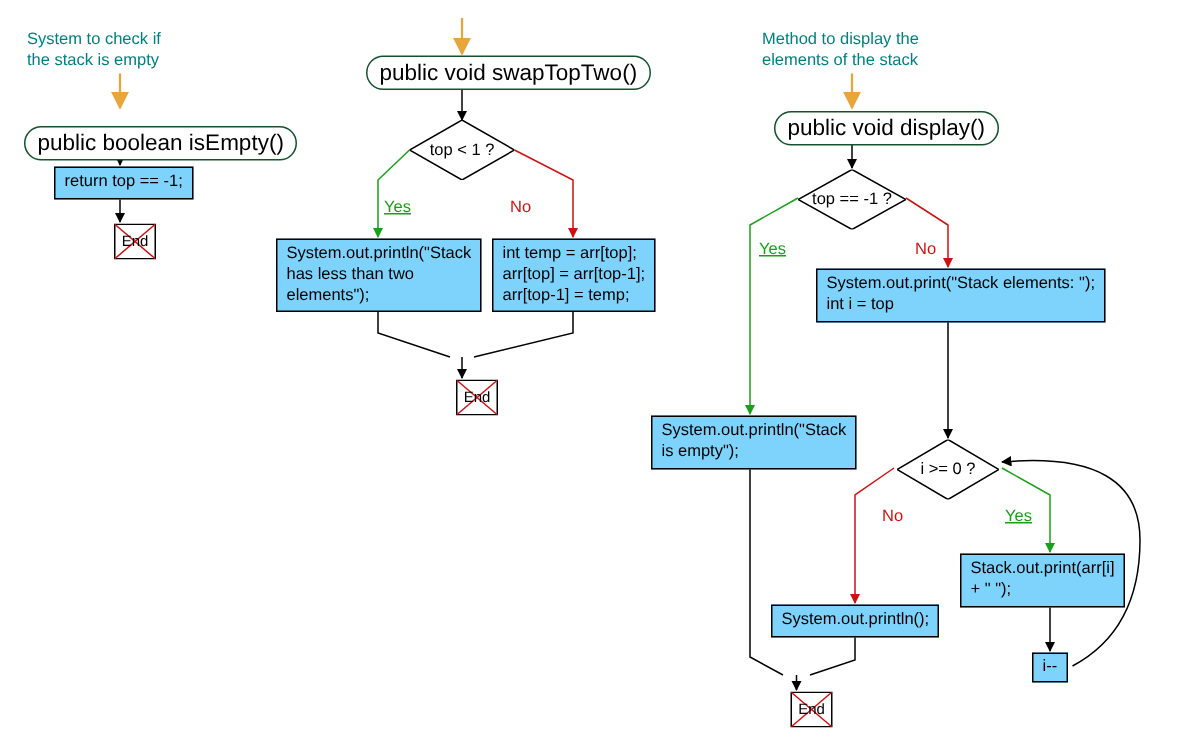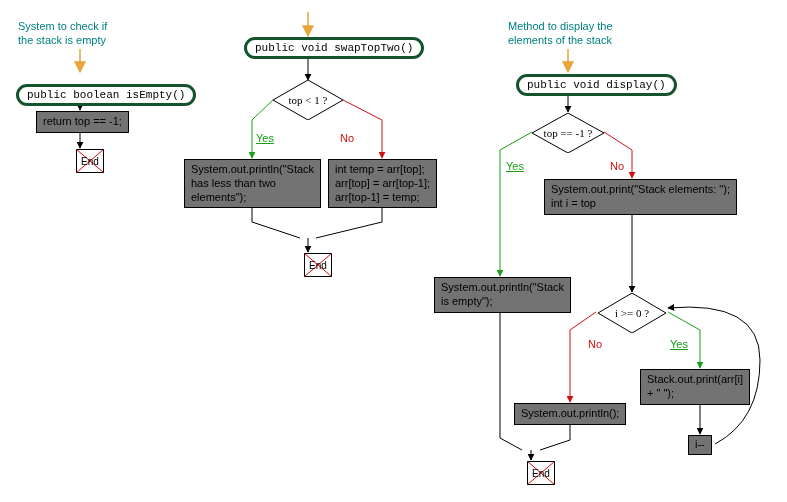--- a/index.html
+++ b/index.html
@@ -15,33 +15,33 @@
   }
   .comment {
     position: absolute;
     color: #008080;
     font-size: 11px;
     line-height: 1.25;
     white-space: pre;
   }
   .terminal {
     position: absolute;
-    border: 3px solid #14532d;
+    border: 1px solid #14532d;
     border-radius: 12px;
     background: #fff;
     padding: 2px 8px;
-    font-family: Liberation Mono, monospace;
-    font-size: 11px;
+    font-family: Liberation Sans, sans-serif;
+    font-size: 15px;
     text-align: center;
     white-space: nowrap;
   }
   .process {
     position: absolute;
     border: 1px solid #000;
-    background: #737373;
+    background: #7dd3fc;
     padding: 3px 6px;
     font-size: 11px;
     line-height: 1.25;
     white-space: pre;
   }
   .decision {
     position: absolute;
     width: 70px;
     height: 40px;
   }
@@ -52,21 +52,20 @@
   }
   .decision-label {
     position: absolute;
     left: 0; top: 0; right: 0; bottom: 0;
     display: flex;
     align-items: center;
     justify-content: center;
     font-size: 11px;
     text-align: center;
     padding: 0 2px;
-    font-family: Liberation Serif, serif;
   }
   .end {
     position: absolute;
     width: 48px;
     height: 24px;
   }
   .end svg { width: 100%; height: 100%; }
   .end-label {
     position: absolute;
     left: 0; top: 0; right: 0; bottom: 0;

